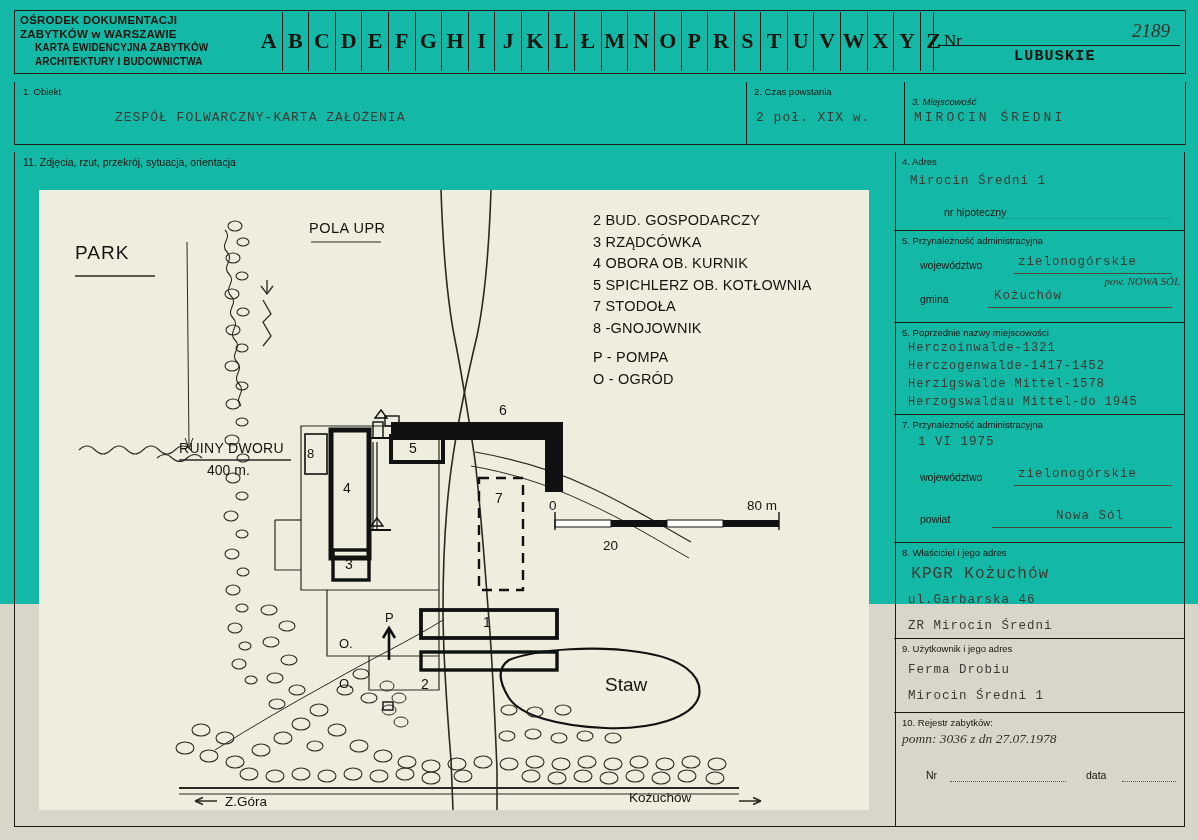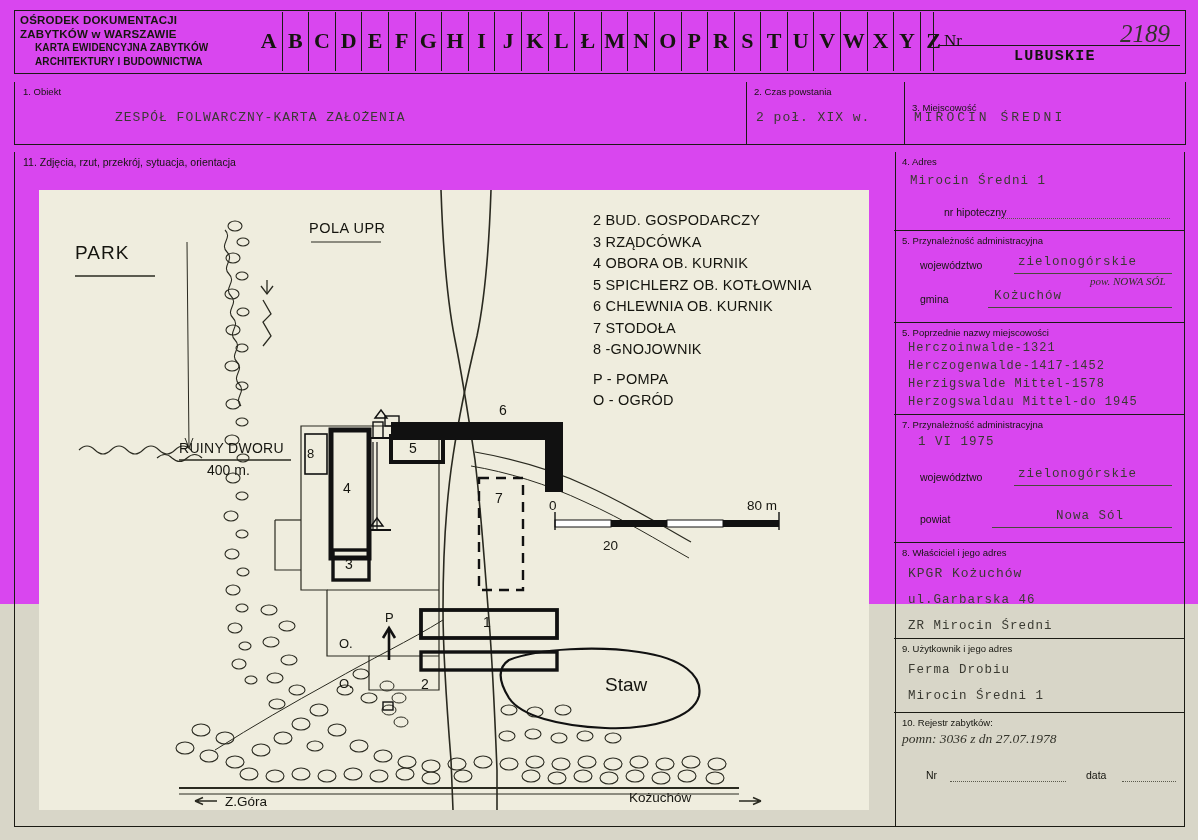--- a/index.html
+++ b/index.html
@@ -1,36 +1,36 @@
 <!DOCTYPE html>
 <html><head>
 <meta charset="utf-8">
 <style>
   html,body{margin:0;padding:0;background:#d8d6c8;}
   body{width:1198px;height:840px;overflow:hidden;font-family:"Liberation Sans",sans-serif;color:#15150f;}
-  #sheet{position:relative;width:1198px;height:604px;background:#d946ef;}
+  #sheet{position:relative;width:1198px;height:604px;background:#14b8a6;}
 
   
   .abs{position:absolute;}
   .box{position:absolute;border:1px solid #1b1b14;}
   .typed{font-family:"Liberation Mono",monospace;color:#3a3a32;letter-spacing:1px;}
   .hand{font-family:"Liberation Serif",serif;font-style:italic;color:#33332a;}
 
   
   #hdr-frame{left:14px;top:10px;width:1170px;height:62px;border:1.5px solid #1b1b14;}
   #org{position:absolute;left:20px;top:14px;width:232px;}
   #org div{font-family:"Liberation Sans",sans-serif;font-size:11.5px;font-weight:bold;letter-spacing:.2px;line-height:13.6px;color:#16160f;}
   #org div.small{font-size:10px;font-weight:bold;letter-spacing:.1px;margin-left:15px;}
   #alpha{position:absolute;left:256px;top:11.5px;height:59px;display:flex;}
   #alpha .cell{width:25.6px;border-left:1px solid #1b1b14;display:flex;align-items:center;justify-content:center;
                font-family:"Liberation Serif",serif;font-size:22px;font-weight:bold;}
   #alpha .cell:first-child{border-left:none;}
   #nrbox{position:absolute;left:933px;top:11.5px;width:250px;height:59px;border-left:1.6px solid #1b1b14;}
   #nrbox .nr{position:absolute;left:10px;top:19px;font-family:"Liberation Serif",serif;font-size:17px;}
-  #nrbox .num{position:absolute;right:14px;top:8px;font-size:25px;}
+  #nrbox .num{position:absolute;right:14px;top:8px;font-size:19px;}
   #nrbox .voiv{position:absolute;left:80px;top:36px;font-family:Liberation Mono, monospace;font-size:15px;font-weight:bold;letter-spacing:1.2px;}
   #nrbox .nrline{position:absolute;left:4px;top:33px;width:242px;height:1.4px;background:#1b1b14;}
 
   
   #r2{left:14px;top:82px;width:1170px;height:62px;border:1.2px solid #1b1b14;border-top:none;}
   #r2 .sep{position:absolute;top:0;width:1.2px;height:100%;background:#1b1b14;}
   .fieldno{position:absolute;font-family:"Liberation Sans",sans-serif;font-size:9.5px;}
   #objval{position:absolute;left:100px;top:28px;font-size:13px;}
   #czasval{position:absolute;left:10px;top:28px;font-size:13px;text-align:center;}
   #miejval{position:absolute;left:8px;top:28px;font-size:13px;letter-spacing:3px;}
@@ -104,21 +104,21 @@
   <div class="box" id="r2">
     <div class="sep" style="left:731px;"></div>
     <div class="sep" style="left:889px;"></div>
 
     <div class="fieldno" style="left:8px;top:4px;">1. Obiekt</div>
     <div class="typed" id="objval">ZESPÓŁ FOLWARCZNY-KARTA ZAŁOŻENIA</div>
 
     <div class="fieldno" style="left:739px;top:4px;">2. Czas powstania</div>
     <div class="typed" id="czasval" style="left:741px;">2 poł. XIX w.</div>
 
-    <div class="fieldno" style="left:897px;top:20px;">3. Miejscowość</div>
+    <div class="fieldno" style="left:897px;top:14px;font-style:italic;">3. Miejscowość</div>
     <div class="typed" id="miejval" style="left:899px;">MIROCIN ŚREDNI</div>
   </div>
 
   <div class="box" id="mapwrap">
     <div id="mapcap">11. Zdjęcia, rzut, przekrój, sytuacja, orientacja</div>
 
     <div id="mapimg">
       <svg width="830" height="620" viewBox="0 0 830 620">
         <rect x="0" y="0" width="830" height="620" fill="#efedde"></rect>
 
@@ -340,21 +340,20 @@
       <div class="abs" style="left:382px;top:486px;font-size:14px;">2</div>
       <div class="abs" style="left:300px;top:446px;font-size:13px;">O.</div>
       <div class="abs" style="left:300px;top:486px;font-size:13px;">O.</div>
       <div class="abs" style="left:346px;top:420px;font-size:13px;">P</div>
 
       <div class="abs" style="left:554px;top:20px;width:260px;font-family:'Liberation Sans',sans-serif;font-size:14.5px;line-height:21.5px;letter-spacing:.2px;">
         <div>2 BUD. GOSPODARCZY</div>
         <div>3 RZĄDCÓWKA</div>
         <div>4 OBORA OB. KURNIK</div>
         <div>5 SPICHLERZ OB. KOTŁOWNIA</div>
-        <div>6 CHLEWNIA OB. KURNIK</div>
         <div>7 STODOŁA</div>
         <div>8 -GNOJOWNIK</div>
         <div style="height:8px;"></div>
         <div>P - POMPA</div>
         <div>O - OGRÓD</div>
       </div>
     </div>
   </div>
 
   <div class="box" id="right">
@@ -367,21 +366,21 @@
     </div>
 
     <div class="rrow" style="top:78px;height:92px;">
       <div class="rfno">5.  Przynależność administracyjna</div>
       <div class="rsub" style="top:28px;">województwo</div>
       <div class="typed" style="position:absolute;left:124px;top:24px;font-size:12.5px;">zielonogórskie</div>
       <div class="ul" style="left:120px;top:42px;width:158px;"></div>
       <div class="rsub" style="top:62px;">gmina</div>
       <div class="typed" style="position:absolute;left:100px;top:58px;font-size:12.5px;">Kożuchów</div>
       <div class="ul" style="left:94px;top:76px;width:184px;"></div>
-      <div class="hand" style="position:absolute;left:196px;top:44px;font-size:11px;line-height:12px;width:90px;">pow. NOWA SÓL</div>
+      <div class="hand" style="position:absolute;left:196px;top:44px;font-size:11px;line-height:12px;width:90px;text-align:right;">pow. NOWA SÓL</div>
     </div>
 
     <div class="rrow" style="top:170px;height:92px;">
       <div class="rfno">5. Poprzednie nazwy miejscowości</div>
       <div style="position:absolute;left:14px;top:16px;">
         <div class="typed" style="font-size:12px;line-height:18px;">Herczoinwalde-1321</div>
         <div class="typed" style="font-size:12px;line-height:18px;">Herczogenwalde-1417-1452</div>
         <div class="typed" style="font-size:12px;line-height:18px;">Herzigswalde Mittel-1578</div>
         <div class="typed" style="font-size:12px;line-height:18px;">Herzogswaldau Mittel-do 1945</div>
       </div>
@@ -394,21 +393,21 @@
       <div class="typed" style="position:absolute;left:124px;top:52px;font-size:12.5px;">zielonogórskie</div>
       <div class="ul" style="left:120px;top:70px;width:158px;"></div>
       <div class="rsub" style="top:98px;">powiat</div>
       <div class="typed" style="position:absolute;left:118px;top:94px;font-size:12.5px;margin-left:44px;">Nowa Sól</div>
       <div class="ul" style="left:98px;top:112px;width:180px;"></div>
     </div>
 
     <div class="rrow" style="top:390px;height:96px;">
       <div class="rfno">8.  Właściciel i jego adres</div>
       <div style="position:absolute;left:14px;top:18px;">
-        <div class="typed" style="font-size:13px;line-height:26px;">KPGR Kożuchów</div>
+        <div class="typed" style="font-size:16px;line-height:26px;text-align:center;">KPGR Kożuchów</div>
         <div class="typed" style="font-size:12.5px;line-height:26px;">ul.Garbarska 46</div>
         <div class="typed" style="font-size:12.5px;line-height:26px;">ZR Mirocin Średni</div>
       </div>
     </div>
 
     <div class="rrow" style="top:486px;height:74px;">
       <div class="rfno">9.  Użytkownik i jego adres</div>
       <div style="position:absolute;left:14px;top:18px;">
         <div class="typed" style="font-size:12.5px;line-height:26px;">Ferma Drobiu</div>
         <div class="typed" style="font-size:12.5px;line-height:26px;">Mirocin Średni 1</div>

